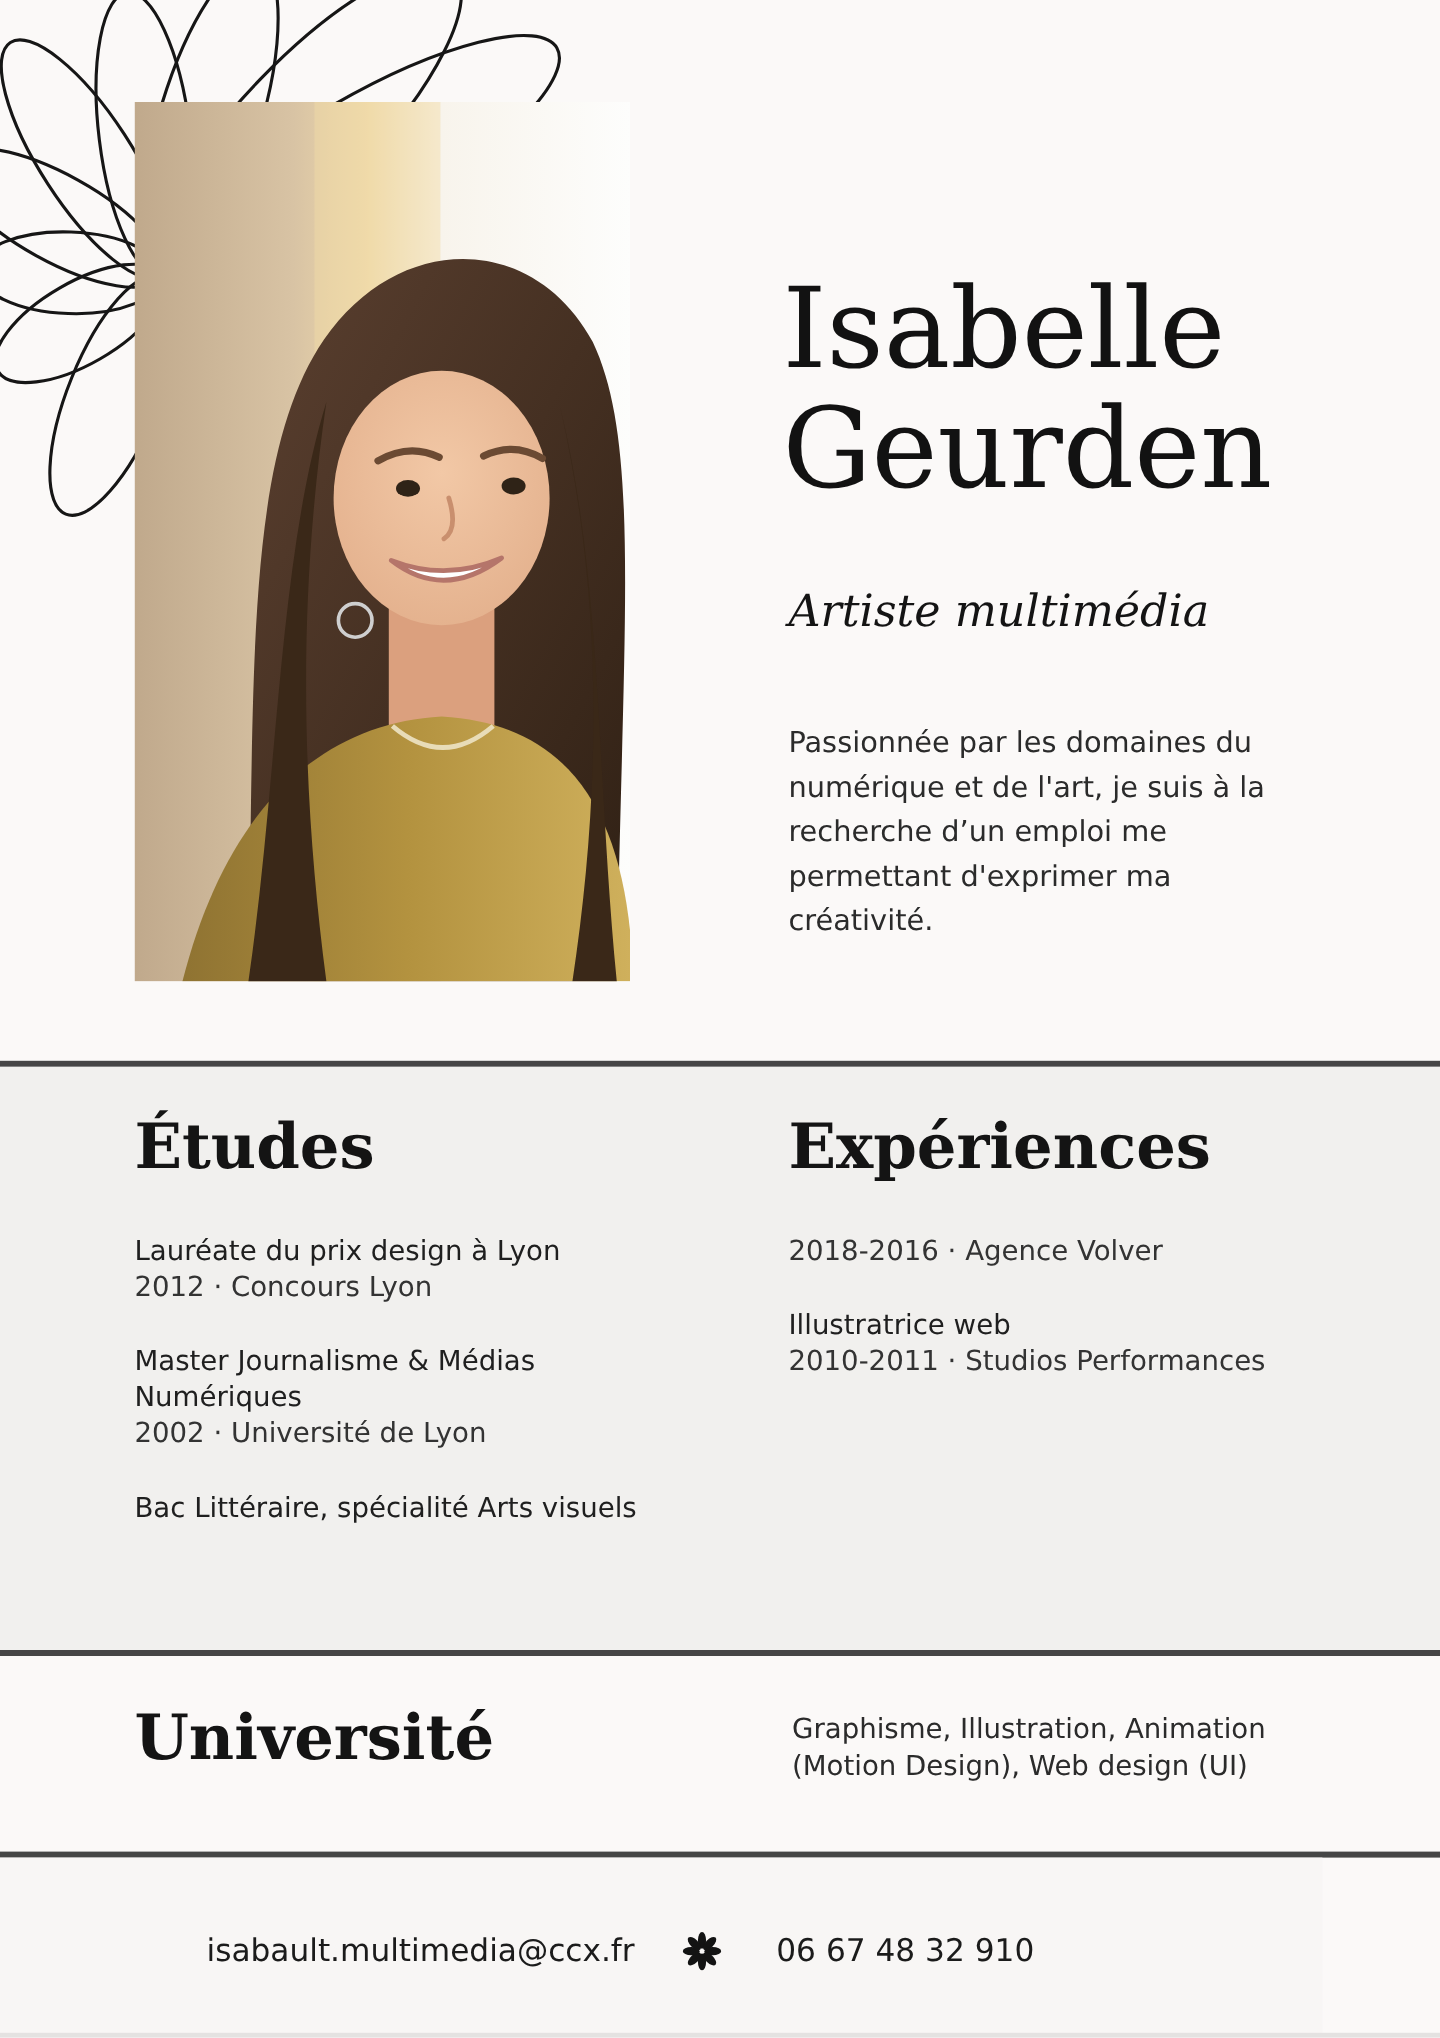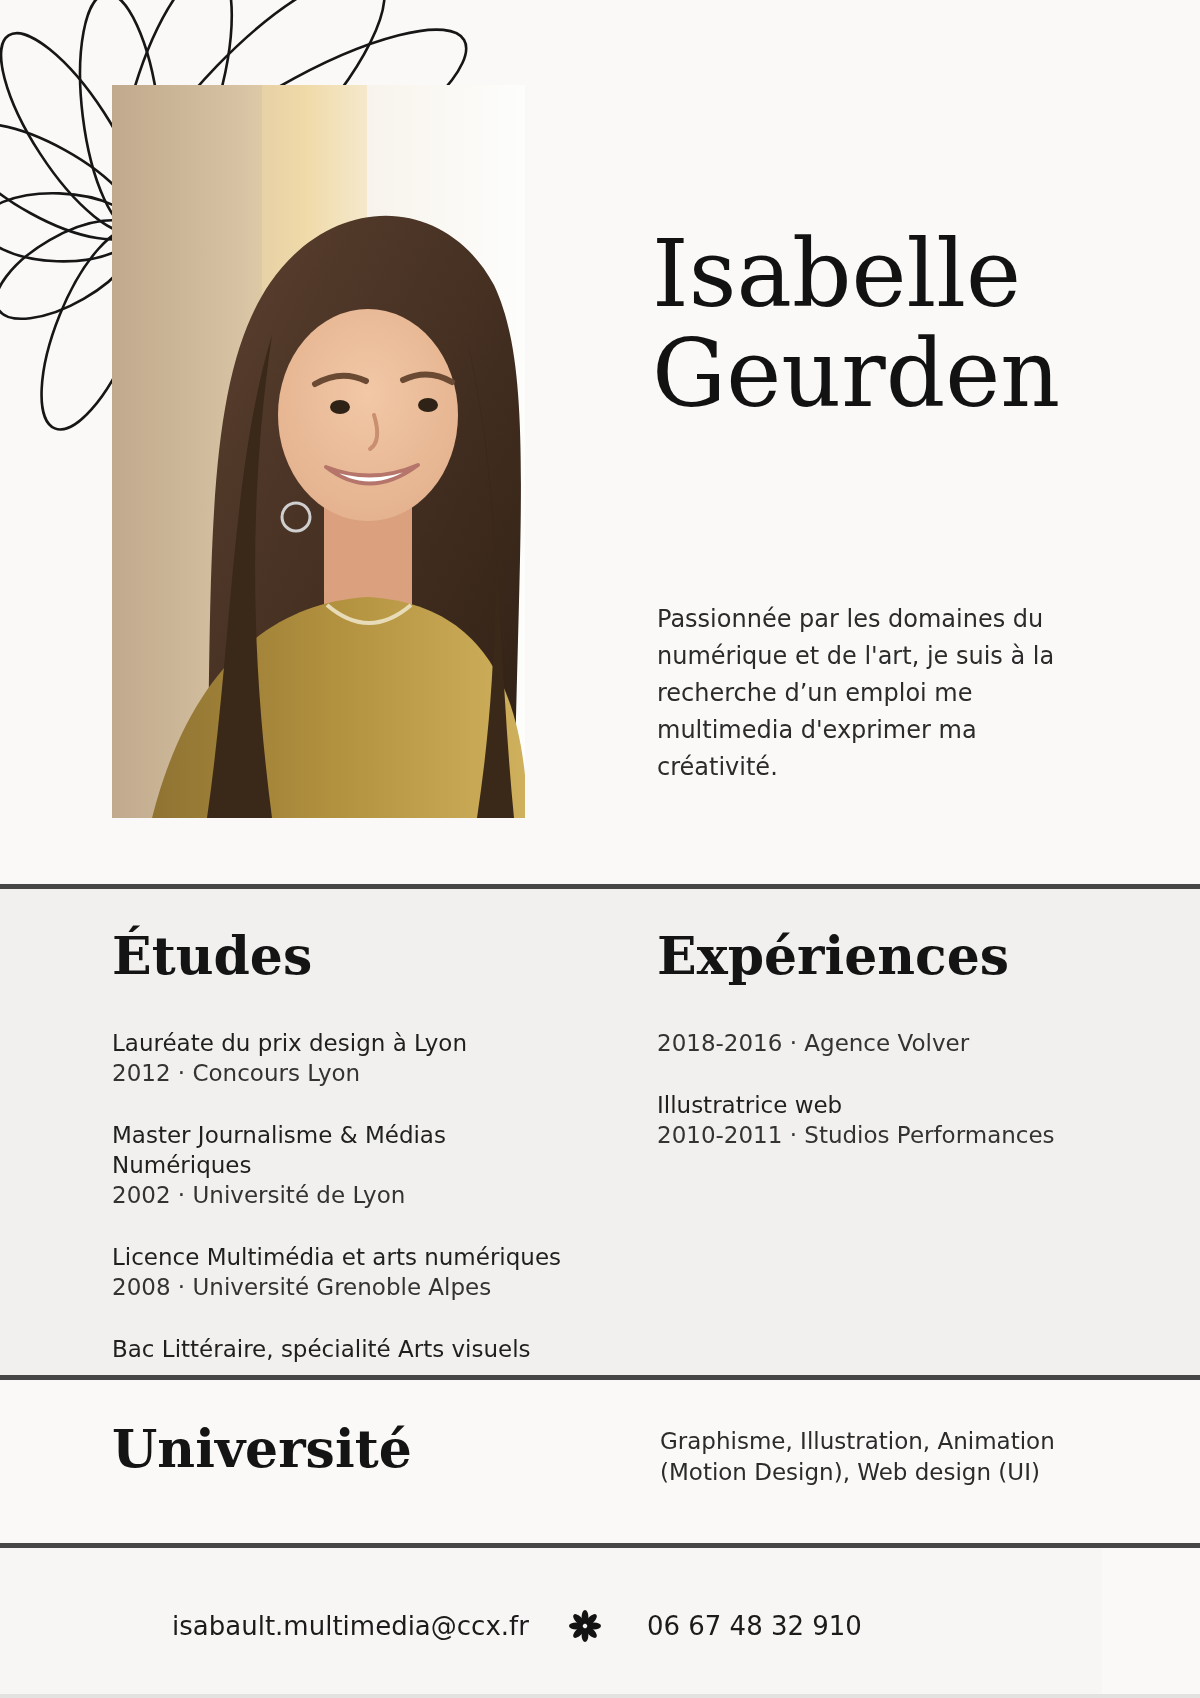--- a/index.html
+++ b/index.html
@@ -137,41 +137,38 @@
         <path d="M214,382 Q258,416 306,380 Q260,400 214,382 Z" fill="#ffffff" stroke="#b5756a" stroke-width="4" stroke-linejoin="round"></path>
 
         <path d="M95,733 C120,560 120,380 160,250 C135,420 140,580 160,733 Z" fill="#3a2818"></path>
         <path d="M402,733 C385,560 390,400 355,255 C392,420 388,580 365,733 Z" fill="#3a2818"></path>
 
         <circle cx="184" cy="432" r="14" fill="none" stroke="#cfcfcf" stroke-width="3"></circle>
       </svg>
     </div>
 
     <h1 class="name">Isabelle Geurden</h1>
-    <p class="summary">Passionnée par les domaines du numérique et de l'art, je suis à la recherche d’un emploi me multimedia d'exprimer ma créativité.</p>
+    <p class="job-title">Artiste multimédia</p>
+    <p class="summary">Passionnée par les domaines du numérique et de l'art, je suis à la recherche d’un emploi me permettant d'exprimer ma créativité.</p>
   </div>
 
   <div class="sep sep1"></div>
 
   <div class="mid">
 
     <div class="col col-left">
       <h2 class="section-heading">Études</h2>
       <div class="entries">
         <div class="entry">
           <p class="entry-title">Lauréate du prix design à Lyon</p>
           <p class="entry-detail">2012 · Concours Lyon</p>
         </div>
         <div class="entry">
           <p class="entry-title">Master Journalisme &amp; Médias Numériques</p>
           <p class="entry-detail">2002 · Université de Lyon</p>
-        </div>
-        <div class="entry">
-          <p class="entry-title">Licence Multimédia et arts numériques</p>
-          <p class="entry-detail">2008 · Université Grenoble Alpes</p>
         </div>
         <div class="entry">
           <p class="entry-title">Bac Littéraire, spécialité Arts visuels</p>
         </div>
       </div>
     </div>
 
     <div class="col col-right">
       <h2 class="section-heading">Expériences</h2>
       <div class="entries">

